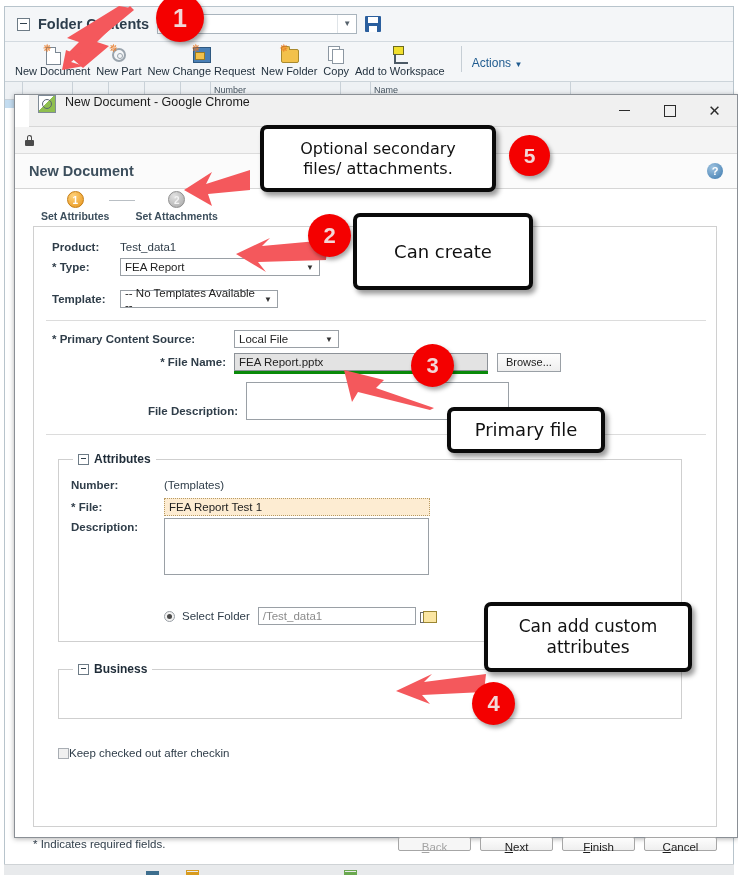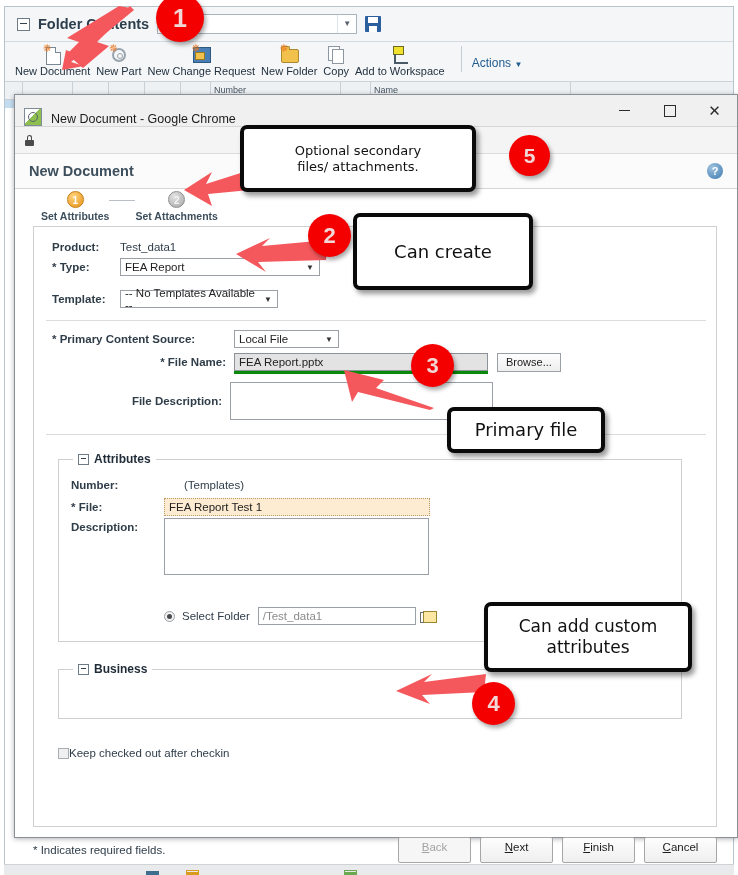--- a/index.html
+++ b/index.html
@@ -294,22 +294,23 @@
     background: #ffffff;
     border: 1px solid #8a8f95;
     box-sizing: border-box;
     box-shadow: 0 1px 5px rgba(0,0,0,.30);
   }
   .win-titlebar {
     height: 32px;
     background: #f0f0f0;
     border-bottom: 1px solid #d7d7d7;
     display: flex;
-    align-items: flex-end;
-    box-sizing: border-box;
+    align-items: flex-start;
+    box-sizing: border-box;
+    margin-left: 14px;
   }
   .win-favicon {
     width: 16px; height: 16px;
     margin-left: 9px;
     border: 1px solid #7f8b97;
     background: linear-gradient(135deg,#ffffff 45%, #8fbf4f 45%);
     position: relative;
     flex: 0 0 auto;
   }
   .win-favicon:after {
@@ -577,21 +578,21 @@
   }
 
   .footer-note {
     font-size: 11.5px; color: #2f3d49;
   }
   .btn {
     border: 1px solid #a6a6a6;
     background: linear-gradient(#fdfdfd,#efefef);
     font-size: 11.5px;
     color: #1c1c1c;
-    height: 26px;
+    height: 14px;
     width: 73px;
     line-height: 19px;
     text-align: center;
     border-radius: 2px;
     box-sizing: border-box;
   }
   .btn.disabled { color: #a3a3a3; background: #f6f6f6; }
   .btn u { text-decoration: underline; }
 
   
@@ -777,35 +778,35 @@
 
     <div class="row" style="position:absolute;left:18px;top:126px;align-items:flex-start;">
       <span class="lbl" style="width:182px;text-align:right;padding-right:8px;box-sizing:border-box;line-height:18px;">* File Name:</span>
       <span style="display:inline-block;width:254px;">
         <span class="txt grey" style="display:block;width:254px;">FEA Report.pptx</span>
         <span class="green-bar" style="display:block;width:254px;"></span>
       </span>
       <span class="browse-btn" style="margin-left:9px;">Browse...</span>
     </div>
 
-    <div class="row" style="position:absolute;left:14px;top:155px;align-items:center;">
+    <div class="row" style="position:absolute;left:30px;top:155px;align-items:flex-end;">
       <span class="lbl" style="width:182px;text-align:right;padding-right:8px;box-sizing:border-box;line-height:18px;">File Description:</span>
       <span class="txt" style="width:263px;height:38px;"></span>
     </div>
 
     <div class="hr-soft" style="position:absolute;left:12px;top:207px;width:660px;"></div>
 
     <div class="fieldset" style="position:absolute;left:24px;top:232px;width:624px;height:183px;">
       <span class="legend">
         <span class="minus"></span>
         <span>Attributes</span>
       </span>
 
       <div class="row" style="position:absolute;left:12px;top:19px;">
-        <span class="lbl" style="width:113px">Number:</span>
+        <span class="lbl" style="width:93px">Number:</span>
         <span class="val">(Templates)</span>
       </div>
 
       <div class="row" style="position:absolute;left:12px;top:38px;">
         <span class="lbl" style="width:93px">* File:</span>
         <span class="txt amber" style="width:266px">FEA Report Test 1</span>
       </div>
 
       <div class="row" style="position:absolute;left:12px;top:58px;align-items:flex-start;">
         <span class="lbl" style="width:93px;line-height:18px;">Description:</span>
@@ -887,21 +888,21 @@
 </div>
 
 <div class="badge" style="left:472px;top:682px;width:43px;height:43px;line-height:43px;font-size:22px;">
   <span>4</span>
 </div>
 
 <div class="badge" style="left:509px;top:135px;width:41px;height:41px;line-height:41px;font-size:21px;">
   <span>5</span>
 </div>
 
-<div class="callout" style="left:240px;top:125px;width:228px;height:59px;font-size:13px;">
+<div class="callout" style="left:260px;top:125px;width:228px;height:59px;font-size:16px;">
   <span>
     <span>Optional secondary</span><br>
     <span>files/ attachments.</span>
   </span>
 </div>
 
 <div class="callout" style="left:353px;top:213px;width:172px;height:69px;font-size:18px;">
   <span>
     <span>Can create</span><br>
   </span>

